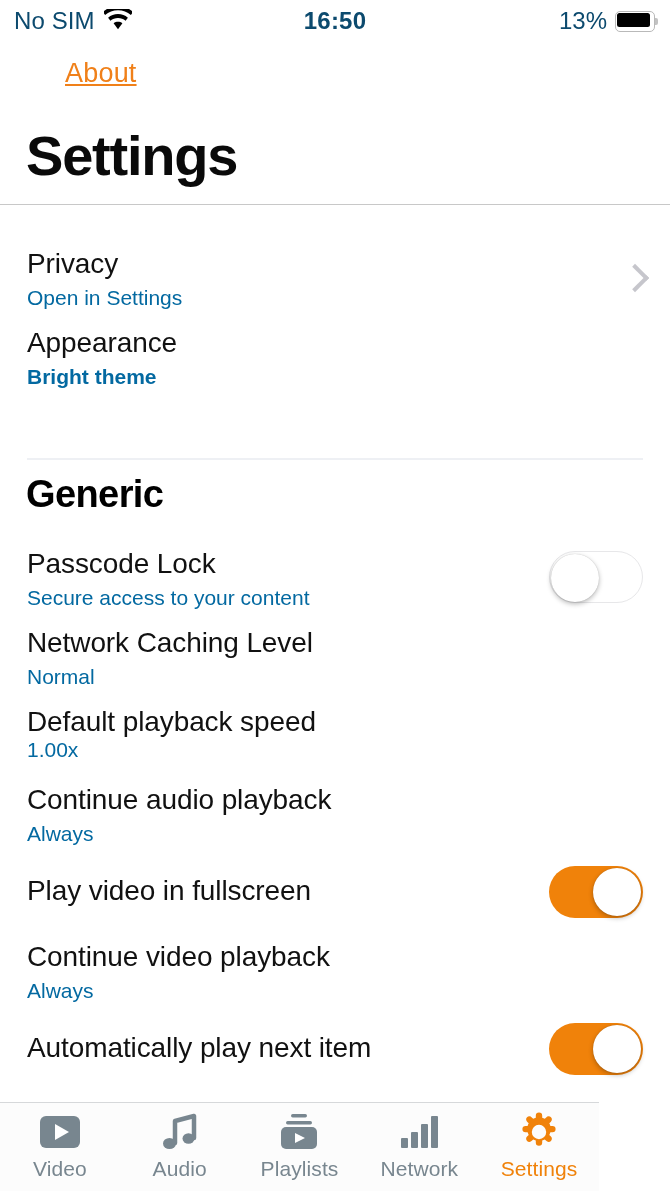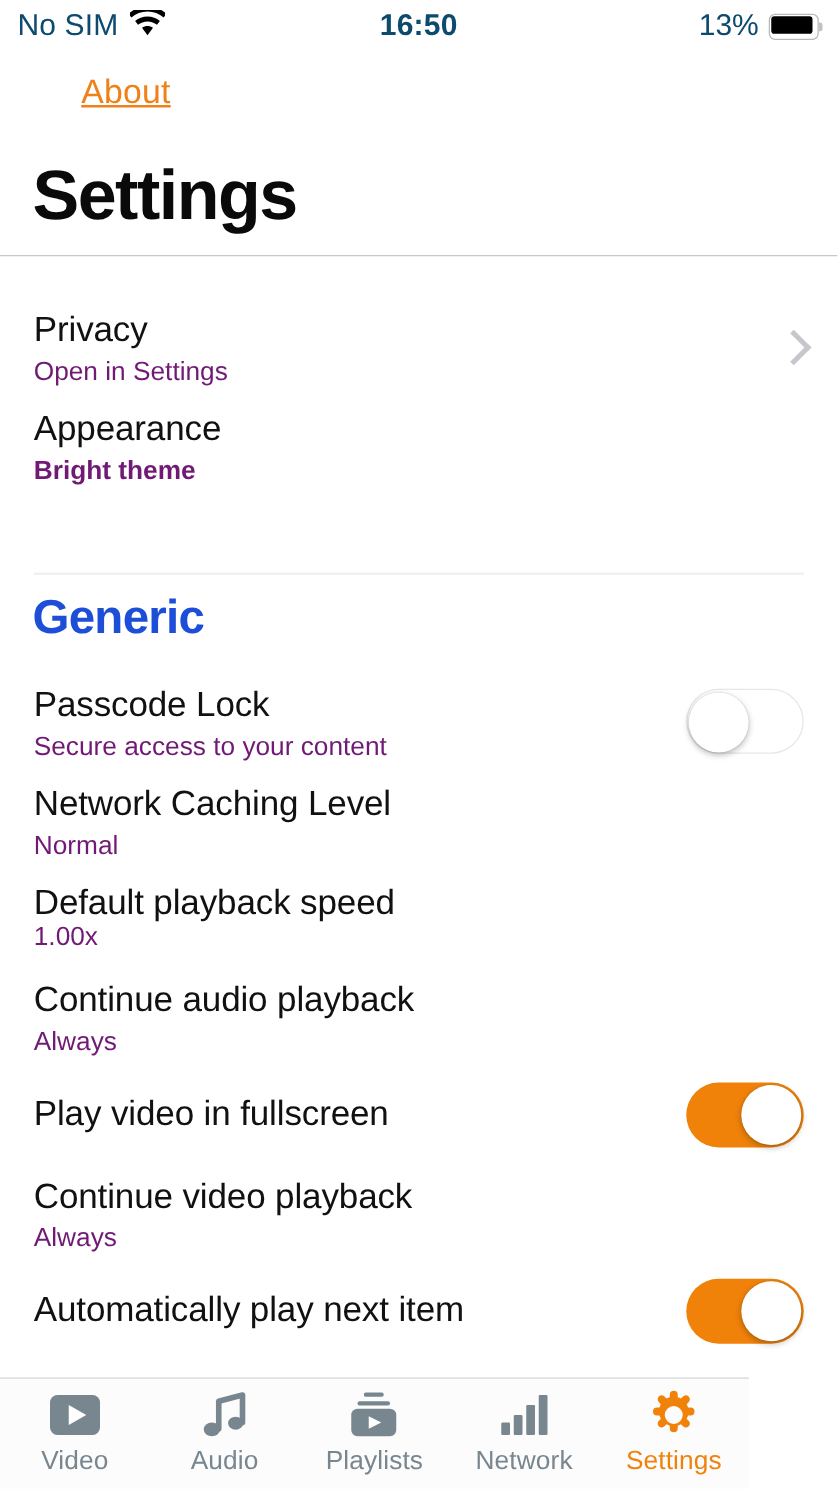--- a/index.html
+++ b/index.html
@@ -53,25 +53,25 @@
   }
 
   
   .row { position: absolute; left: 0; width: 670px; }
   .row-title {
     position:absolute; left: 27px;
     font-size: 28px; color: #111; letter-spacing: -0.1px; white-space: nowrap;
   }
   .row-sub {
     position:absolute; left: 27px;
-    font-size: 21px; color: #701a75; letter-spacing: 0px; white-space: nowrap;
+    font-size: 21px; color: #0369a1; letter-spacing: 0px; white-space: nowrap;
   }
   .section-head {
     position:absolute; left: 26px;
-    font-size: 38px; font-weight: bold; color: #1d4ed8; letter-spacing: -0.6px; text-align: center;
+    font-size: 38px; font-weight: bold; color: #000000; letter-spacing: -0.6px; text-align: center;
   }
   .chevron {
     position:absolute; width: 20px; height: 20px;
     border-top: 4px solid #c6c6cc; border-right: 4px solid #c6c6cc;
     transform: rotate(45deg);
   }
 
   
   .toggle {
     position:absolute; width: 94px; height: 52px; border-radius: 26px;

